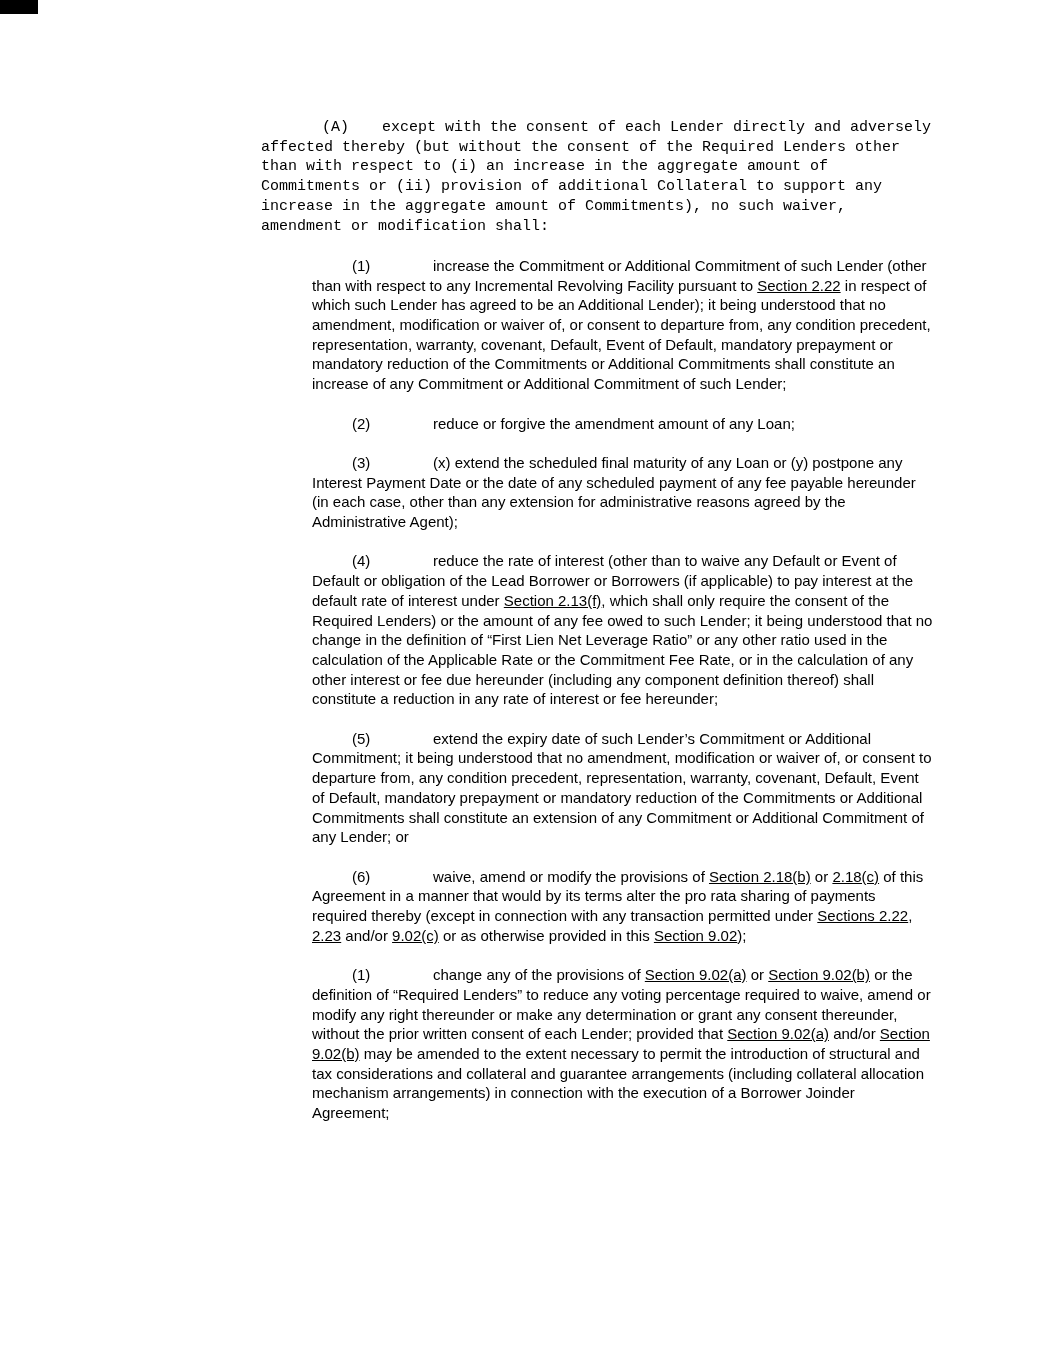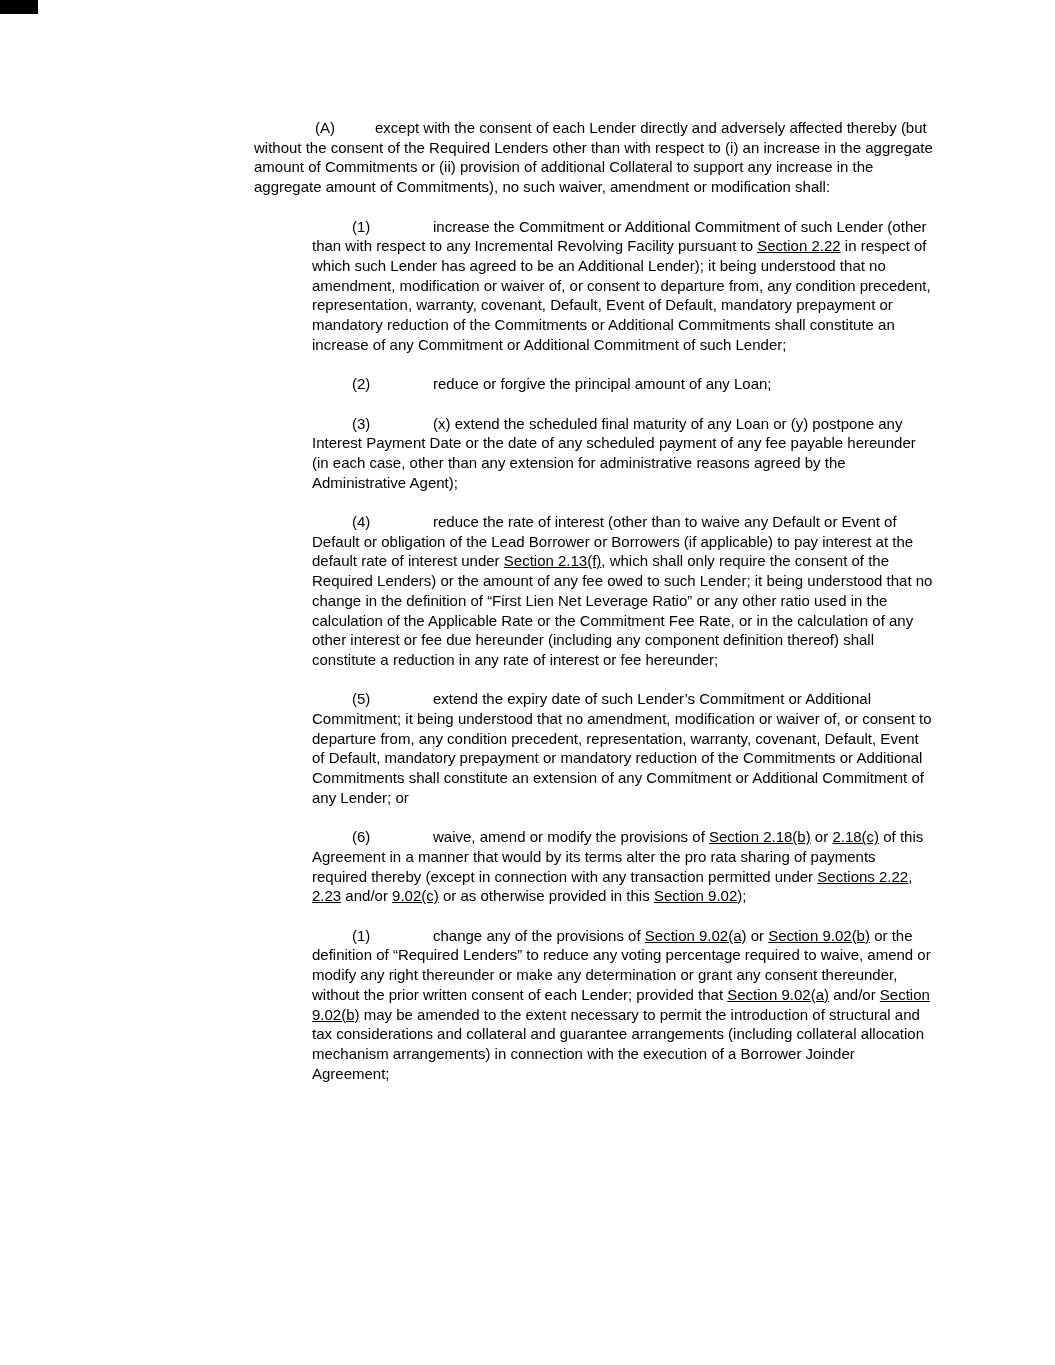--- a/index.html
+++ b/index.html
@@ -23,35 +23,35 @@
   .content {
     position: absolute;
     left: 249px;
     top: 118px;
     width: 684px;
     font-size: 15px;
     line-height: 19.7px;
     text-align: left;
   }
   p.para { margin: 0 0 19.7px 0; }
-  p.level1 { margin-left: 5px; text-indent: 61px; }
+  p.level1 { margin-left: 12px; text-indent: 61px; font-family: Liberation Mono, monospace; }
   p.level2 { margin-left: 63px; text-indent: 40px; }
   .label { display: inline-block; text-indent: 0; }
   .level1 .label { width: 60px; }
   .level2 .label { width: 81px; }
   .u { text-decoration: underline; margin-top: 17px; }
 </style>
 </head>
 <body>
 
 <div class="page">
   <div class="scan-artifact"></div>
   <div class="content">
       <p class="para level1"><span class="label">(A)</span><span>except with the consent of each Lender directly and adversely affected thereby (but without the consent of the Required Lenders other than with respect to (i) an increase in the aggregate amount of Commitments or (ii) provision of additional Collateral to support any increase in the aggregate amount of Commitments), no such waiver, amendment or modification shall:</span></p>
       <p class="para level2"><span class="label">(1)</span><span>increase the Commitment or Additional Commitment of such Lender (other than with respect to any Incremental Revolving Facility pursuant to </span><span class="u">Section 2.22</span><span> in respect of which such Lender has agreed to be an Additional Lender); it being understood that no amendment, modification or waiver of, or consent to departure from, any condition precedent, representation, warranty, covenant, Default, Event of Default, mandatory prepayment or mandatory reduction of the Commitments or Additional Commitments shall constitute an increase of any Commitment or Additional Commitment of such Lender;</span></p>
-      <p class="para level2"><span class="label">(2)</span><span>reduce or forgive the principal amount of any Loan;</span></p>
+      <p class="para level2"><span class="label">(2)</span><span>reduce or forgive the amendment amount of any Loan;</span></p>
       <p class="para level2"><span class="label">(3)</span><span>(x) extend the scheduled final maturity of any Loan or (y) postpone any Interest Payment Date or the date of any scheduled payment of any fee payable hereunder (in each case, other than any extension for administrative reasons agreed by the Administrative Agent);</span></p>
       <p class="para level2"><span class="label">(4)</span><span>reduce the rate of interest (other than to waive any Default or Event of Default or obligation of the Lead Borrower or Borrowers (if applicable) to pay interest at the default rate of interest under </span><span class="u">Section 2.13(f)</span><span>, which shall only require the consent of the Required Lenders) or the amount of any fee owed to such Lender; it being understood that no change in the definition of “First Lien Net Leverage Ratio” or any other ratio used in the calculation of the Applicable Rate or the Commitment Fee Rate, or in the calculation of any other interest or fee due hereunder (including any component definition thereof) shall constitute a reduction in any rate of interest or fee hereunder;</span></p>
       <p class="para level2"><span class="label">(5)</span><span>extend the expiry date of such Lender’s Commitment or Additional Commitment; it being understood that no amendment, modification or waiver of, or consent to departure from, any condition precedent, representation, warranty, covenant, Default, Event of Default, mandatory prepayment or mandatory reduction of the Commitments or Additional Commitments shall constitute an extension of any Commitment or Additional Commitment of any Lender; or</span></p>
       <p class="para level2"><span class="label">(6)</span><span>waive, amend or modify the provisions of </span><span class="u">Section 2.18(b)</span><span> or </span><span class="u">2.18(c)</span><span> of this Agreement in a manner that would by its terms alter the pro rata sharing of payments required thereby (except in connection with any transaction permitted under </span><span class="u">Sections 2.22</span><span>, </span><span class="u">2.23</span><span> and/or </span><span class="u">9.02(c)</span><span> or as otherwise provided in this </span><span class="u">Section 9.02</span><span>);</span></p>
       <p class="para level2"><span class="label">(1)</span><span>change any of the provisions of </span><span class="u">Section 9.02(a)</span><span> or </span><span class="u">Section 9.02(b)</span><span> or the definition of “Required Lenders” to reduce any voting percentage required to waive, amend or modify any right thereunder or make any determination or grant any consent thereunder, without the prior written consent of each Lender; provided that </span><span class="u">Section 9.02(a)</span><span> and/or </span><span class="u">Section 9.02(b)</span><span> may be amended to the extent necessary to permit the introduction of structural and tax considerations and collateral and guarantee arrangements (including collateral allocation mechanism arrangements) in connection with the execution of a Borrower Joinder Agreement;</span></p>
     </div>
 </div>
 
 </body></html>

